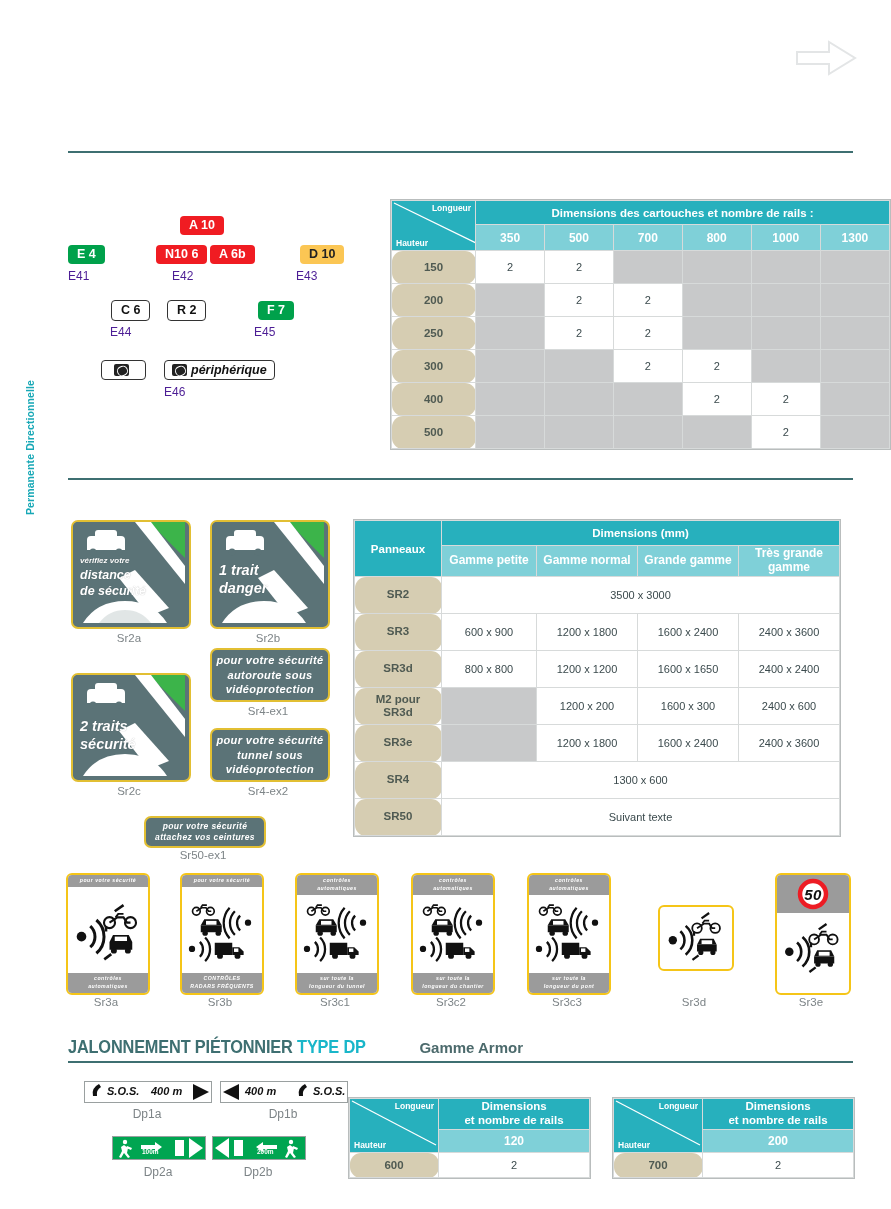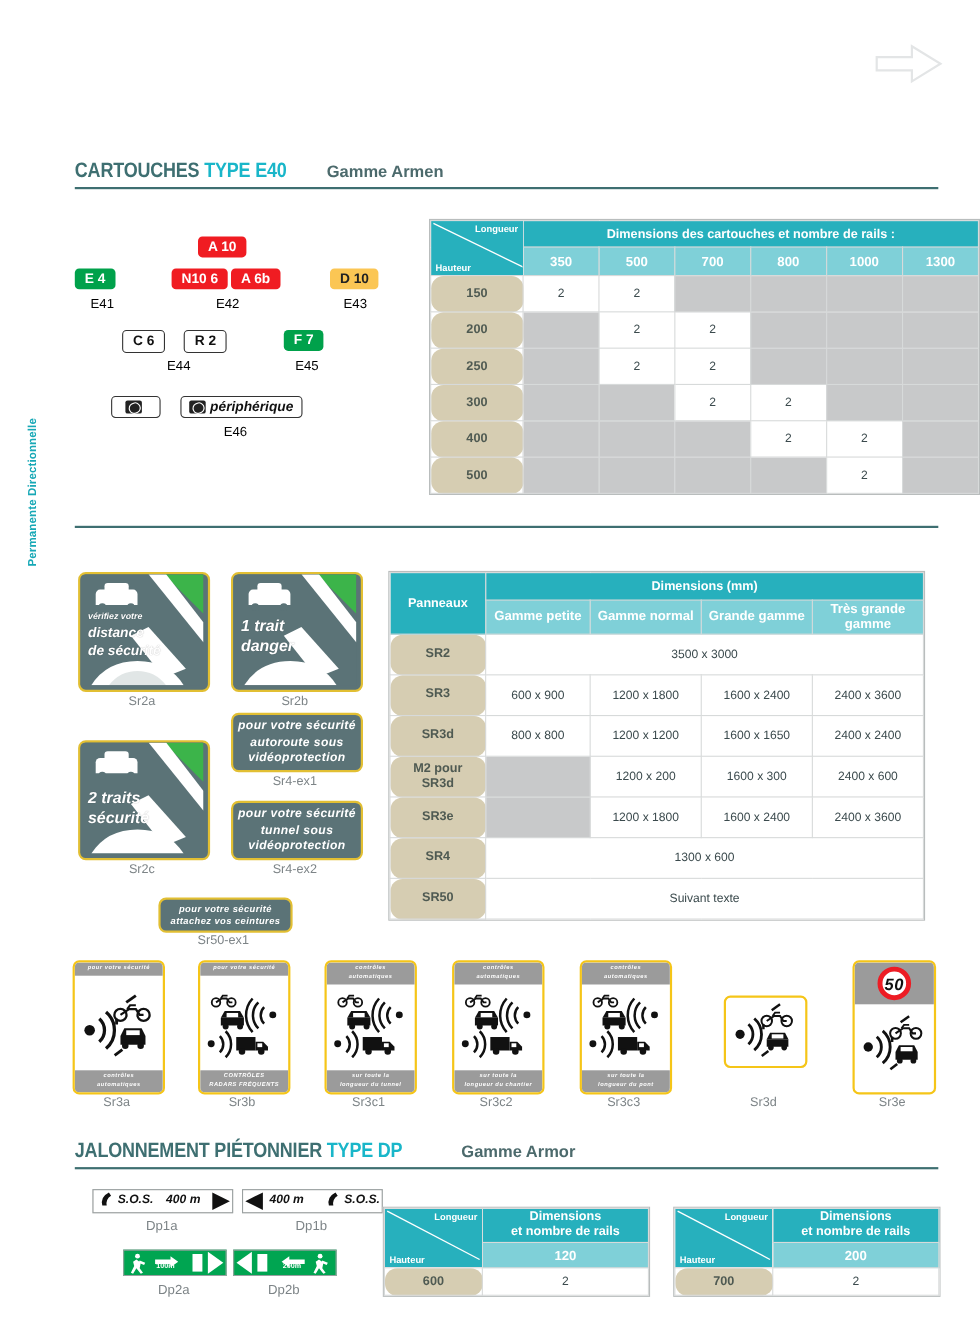--- a/index.html
+++ b/index.html
@@ -44,21 +44,21 @@
   .corner .ht{position:absolute;left:4px;bottom:2px;font-size:8.5px;color:#fff;font-weight:bold;}
   .corner svg{position:absolute;left:0;top:0;}
   
   .cart{position:absolute;}
   .badge{display:inline-block;border-radius:4px;font-weight:bold;font-size:12.5px;
     padding:3px 9px;line-height:1.05;color:#fff;white-space:nowrap;}
   .bg-green{background:#00a14b;}
   .bg-red{background:#f01c22;}
   .bg-amber{background:#fbc654;color:#222;}
   .bg-white{background:#fff;color:#111;border:1.4px solid #333;}
-  .cap{font-size:12px;color:#000000;text-align:center;}
+  .cap{font-size:12px;color:#4c1d95;}
   .periph{display:inline-block;border:1.4px solid #333;border-radius:4px;background:#fff;
     padding:2px 7px;font-style:italic;font-weight:bold;font-size:12.5px;color:#111;white-space:nowrap;}
   .mot{display:inline-block;width:15px;height:12px;background:#222;border-radius:2px;
     position:relative;vertical-align:-2px;margin-right:4px;}
   .mot::after{content:"";position:absolute;left:3px;top:2px;width:9px;height:8px;
     border:1.4px solid #fff;border-radius:50%/60%;transform:rotate(-25deg);}
   
   .sr-sign{position:absolute;border:2.5px solid #e2bf33;border-radius:7px;
     background:#5b7377;overflow:hidden;}
   .sr-sign .txt{position:absolute;left:7px;color:#fff;font-style:italic;font-weight:bold;
@@ -88,25 +88,20 @@
   <svg width="62" height="40" viewBox="0 0 62 40">
     <polygon points="2,14 34,14 34,4 60,20 34,36 34,26 2,26" fill="none" stroke="#e3e5e6" stroke-width="2"></polygon>
   </svg>
 </div>
 
 <div class="vtab">
   <span>Permanente Directionnelle</span>
 </div>
 
 <div class="sec-head" id="head-cartouches" style="left:68px;top:146px;width:785px;">
-  <div class="ttl">
-    <span class="cond"><span class="a">CARTOUCHES</span>
-    <span class="b">TYPE E40</span></span>
-    <span class="c">Gamme Armen</span>
-  </div>
   <div class="rule"></div>
 </div>
 
 <div class="cart" style="left:68px;top:215px;width:310px;height:180px;">
 
   <div style="position:absolute;left:112px;top:0;">
     <span class="badge bg-red">A 10</span>
   </div>
 
   <div style="position:absolute;left:0px;top:29px;">

